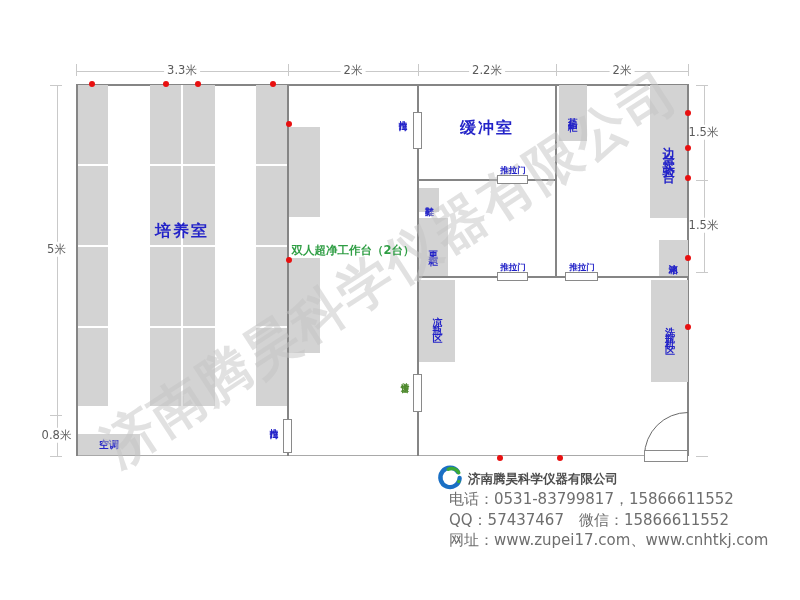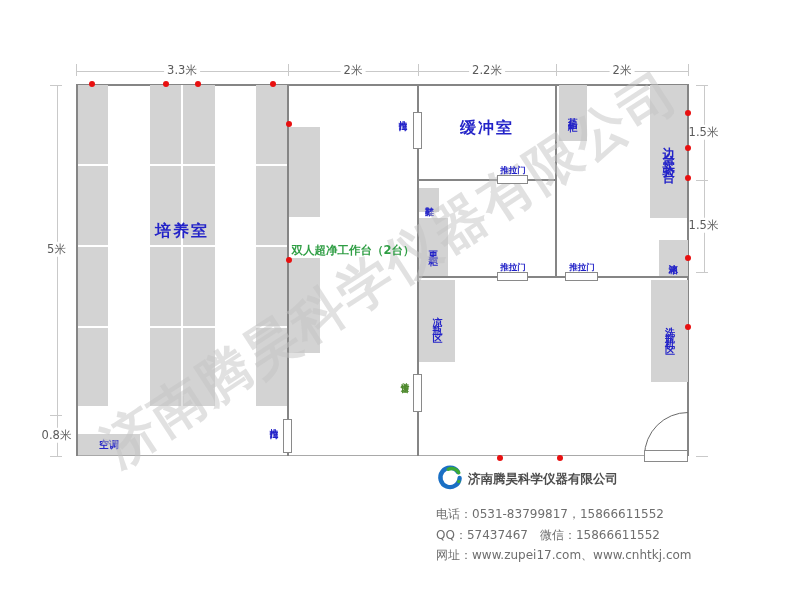--- a/index.html
+++ b/index.html
@@ -38,21 +38,21 @@
   
   #watermark{position:absolute;left:50px;top:233px;width:680px;text-align:center;
              font-size:54px;font-weight:bold;color:#c4c4c4;opacity:.5;white-space:nowrap;
              transform:rotate(-33deg);letter-spacing:2px;pointer-events:none;}
   
   #notes{position:absolute;left:308px;top:460px;color:#ef4444;font-size:8.5px;line-height:11.5px;}
   #notes .ntitle{font-size:9px;font-weight:bold;}
   
   #company{position:absolute;left:436px;top:463px;color:#6e6e6e;}
   #company .cname{position:absolute;left:32px;top:8px;font-size:12.5px;font-weight:bold;color:#4d4d4d;white-space:nowrap;}
-  #company .cline{position:absolute;left:0;font-size:12px;white-space:nowrap;margin-top:16px;}
+  #company .cline{position:absolute;left:13px;font-size:15px;white-space:nowrap;}
 </style>
 </head>
 <body>
 
 <div id="stage">
 
   <div class="dimseg" style="left:76px;top:64px;width:212px;height:13px;">
     <div class="line-h"></div>
     <span class="dimlabel">3.3米</span>
   </div>

